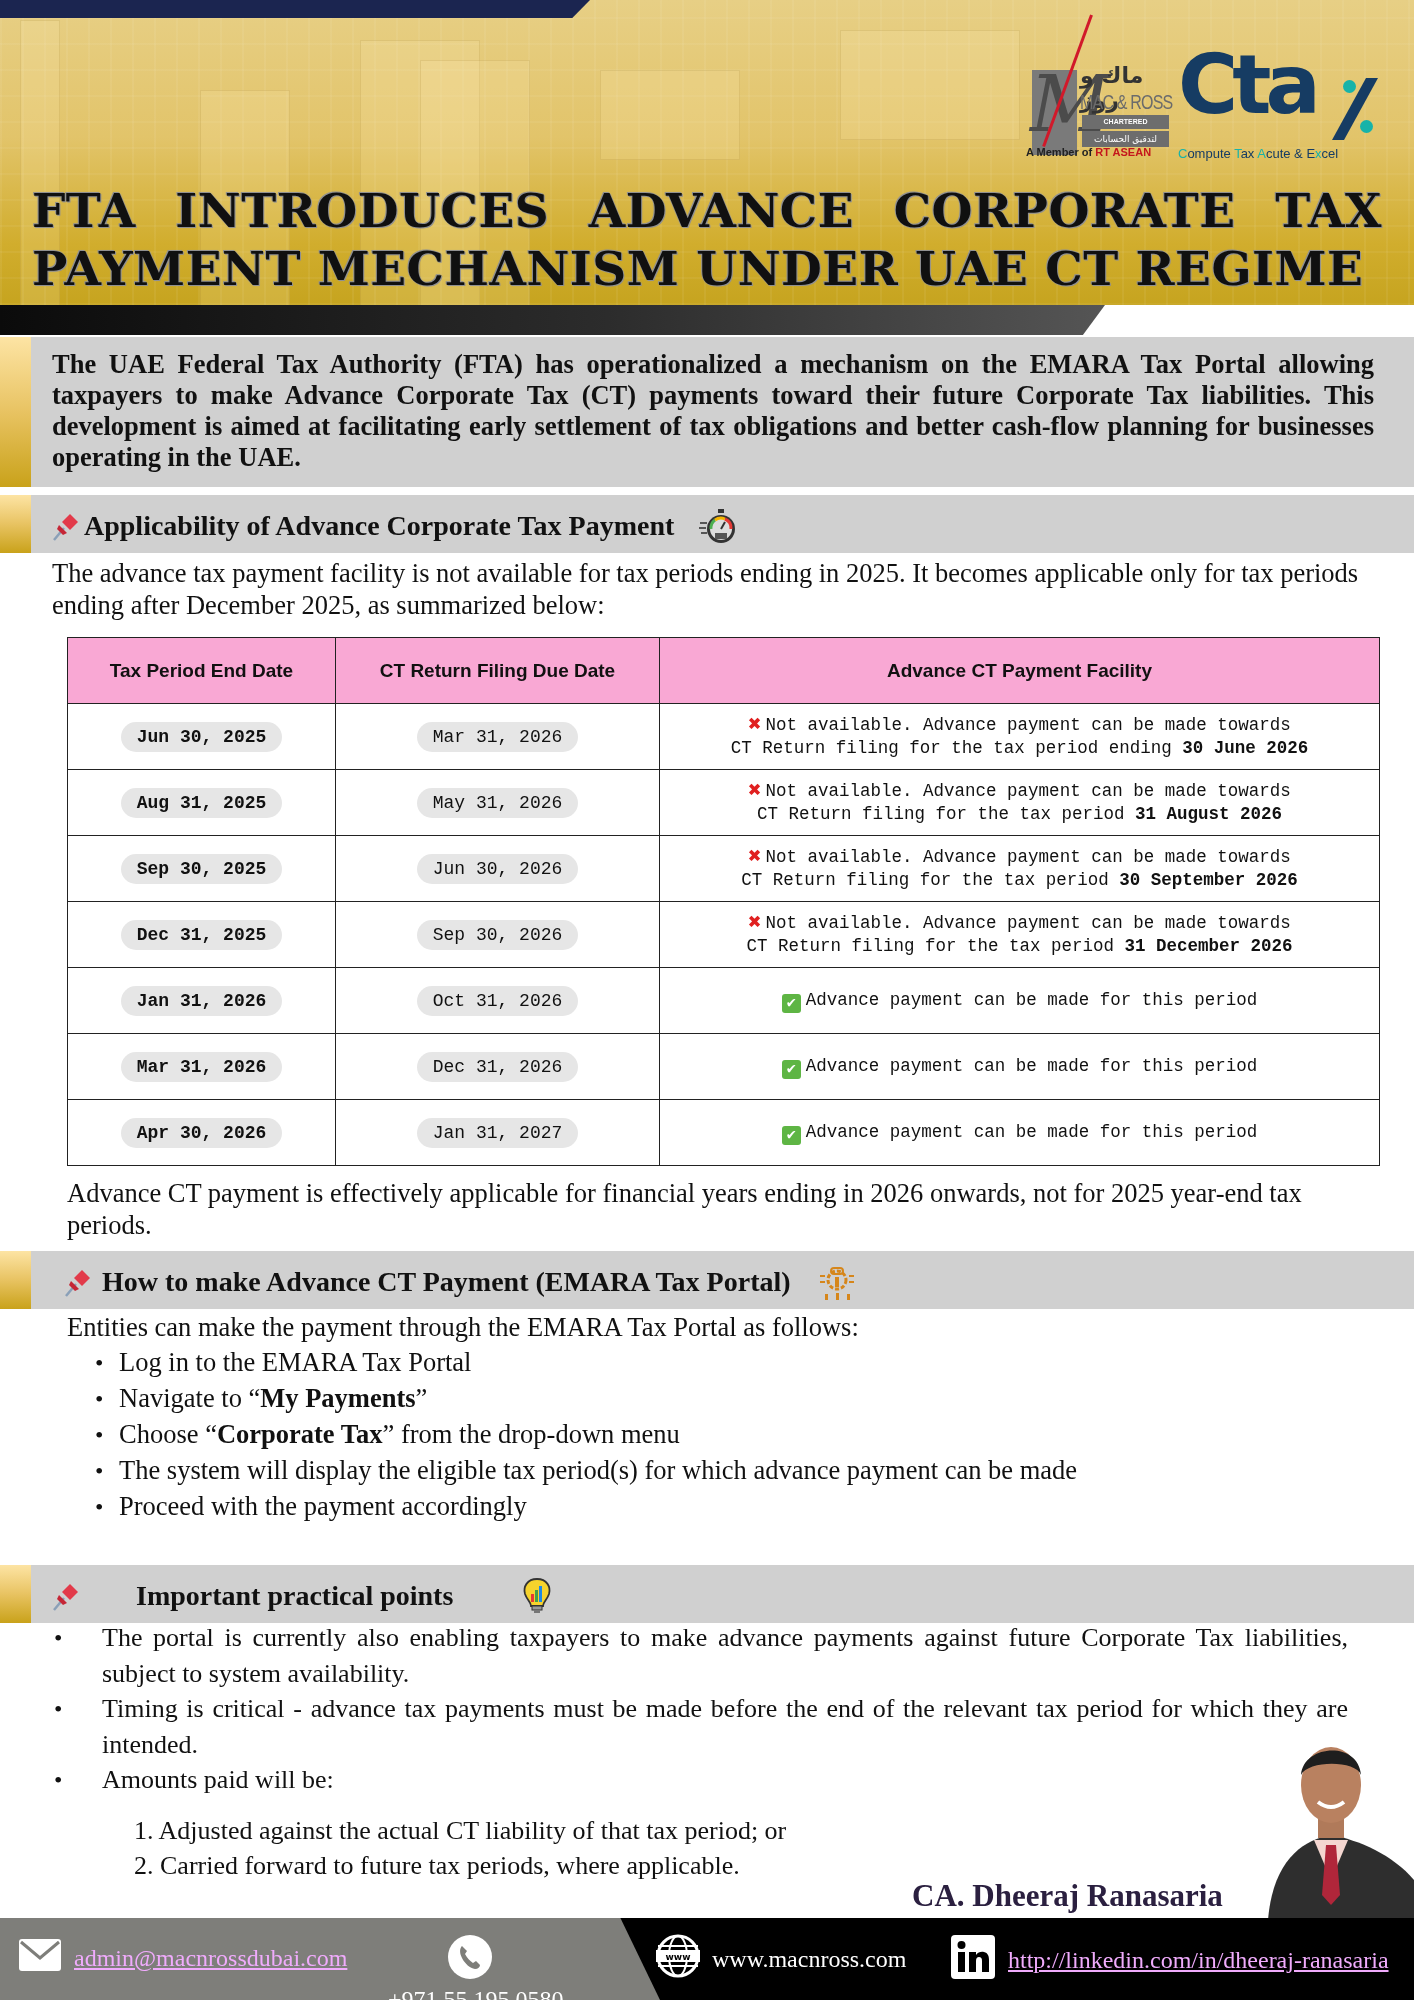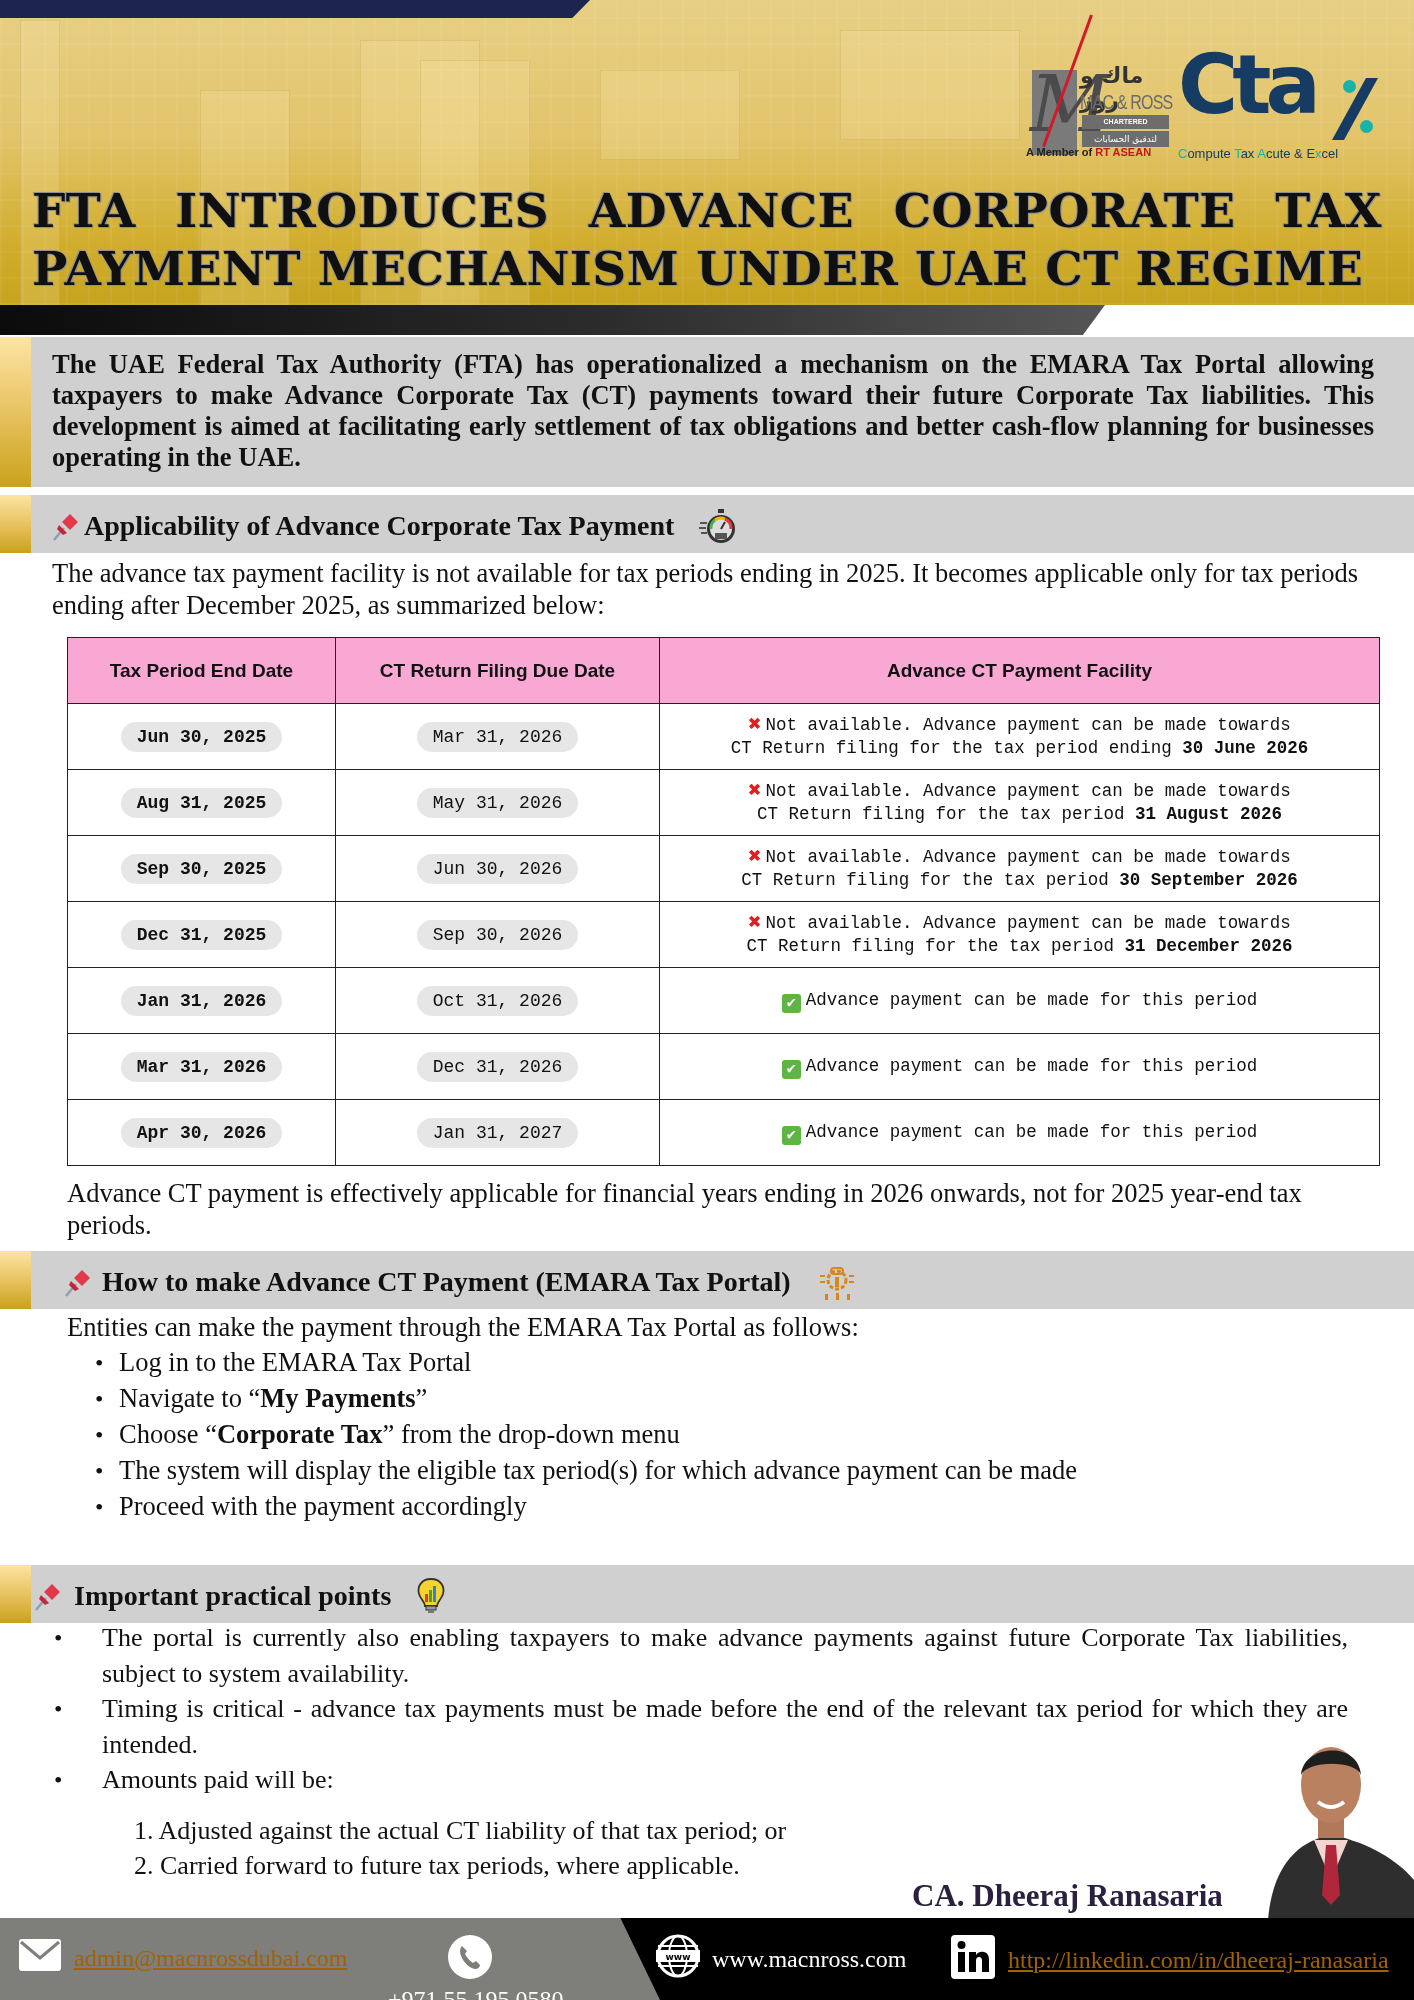--- a/index.html
+++ b/index.html
@@ -130,21 +130,21 @@
   }
   .portrait { position: absolute; left: 1248px; top: 1730px; width: 166px; height: 190px; }
 
   
   .footer { position: absolute; left: 0; top: 1918px; width: 1414px; height: 82px; background: #000; }
   .footer-grey {
     position: absolute; left: 0; top: 0; width: 660px; height: 82px; background: #7e7e7a;
     clip-path: polygon(0 0, 94% 0, 100% 100%, 0 100%);
   }
   .f-item { position: absolute; top: 22px; display: flex; align-items: center; color: #fff; font-family: "Liberation Serif", serif; font-size: 24px; white-space: nowrap; }
-  .f-item a { color: #a16207; text-decoration: underline; }
+  .f-item a { color: #f0abfc; text-decoration: underline; }
   .f-icon { display: inline-block; margin-right: 12px; }
 </style>
 </head>
 <body>
 
 <div class="header">
   <div class="bldg" style="left:360px;top:40px;width:120px;height:270px;"></div>
   <div class="bldg" style="left:200px;top:90px;width:90px;height:220px;"></div>
   <div class="bldg" style="left:20px;top:20px;width:40px;height:290px;"></div>
   <div class="bldg" style="left:420px;top:60px;width:110px;height:250px;"></div>
@@ -307,21 +307,21 @@
 <ul class="steps" id="steps">
     <li><span>Log in to the EMARA Tax Portal</span><b></b><span></span></li>
     <li><span>Navigate to “</span><b>My Payments</b><span>”</span></li>
     <li><span>Choose “</span><b>Corporate Tax</b><span>” from the drop-down menu</span></li>
     <li><span>The system will display the eligible tax period(s) for which advance payment can be made</span><b></b><span></span></li>
     <li><span>Proceed with the payment accordingly</span><b></b><span></span></li>
   </ul>
 
 <div class="sec-head" style="top:1565px;">
   <div class="accent"></div>
-  <div class="sec-title" style="left:32px;">
+  <div class="sec-title" style="left:50px;gap:44px;">
     <span class="pin" style="margin-right:10px;">
       <svg viewBox="0 0 32 32">
           <line x1="4" y1="30" x2="14" y2="18" stroke="#8aa0b8" stroke-width="2.5"></line>
           <path d="M12 12 L20 4 L28 12 L20 20 Z" fill="#e23a4a"></path>
           <path d="M9 15 L17 23 L13 25 L7 19 Z" fill="#c52636"></path>
         </svg>
     </span>
     <span>Important practical points</span>
     <span class="sec-icon" style="margin-left:20px;">
       <svg viewBox="0 0 40 40">

